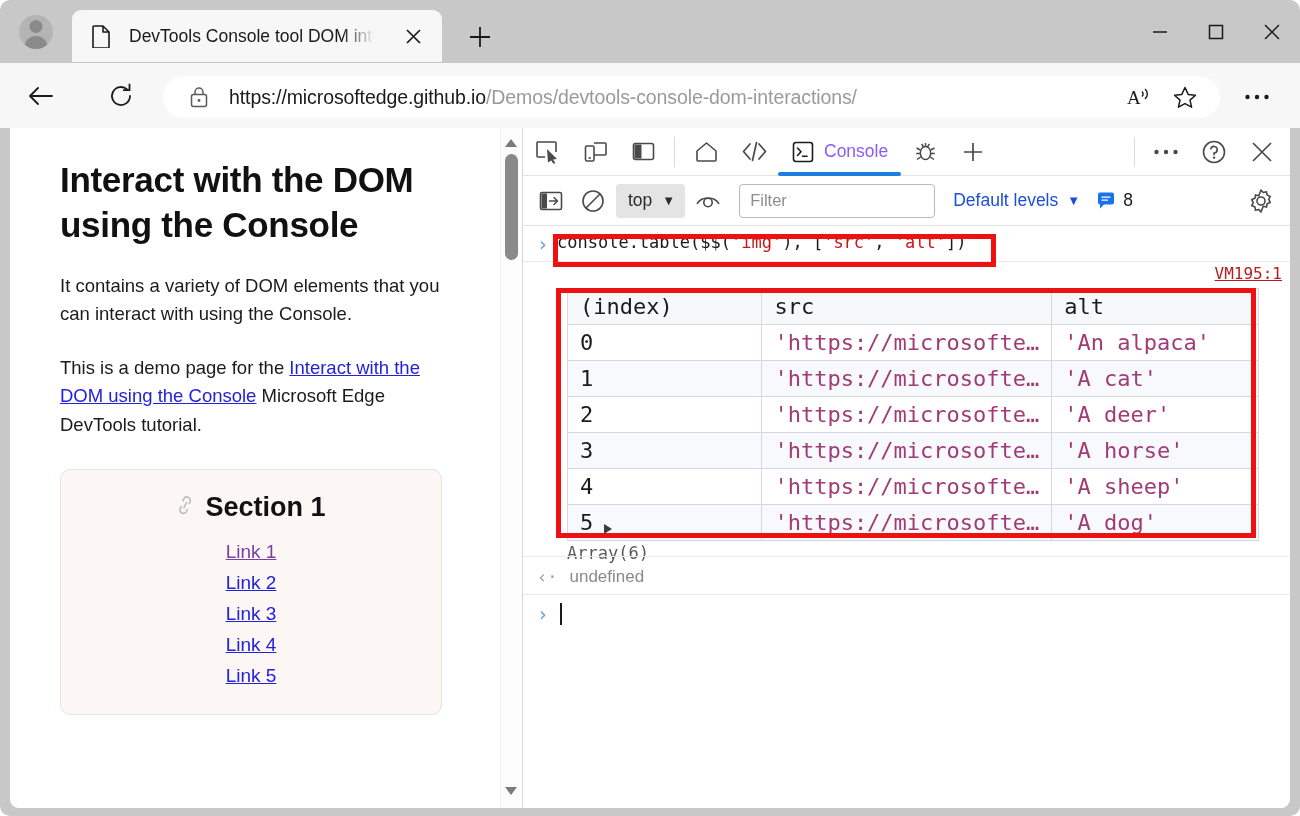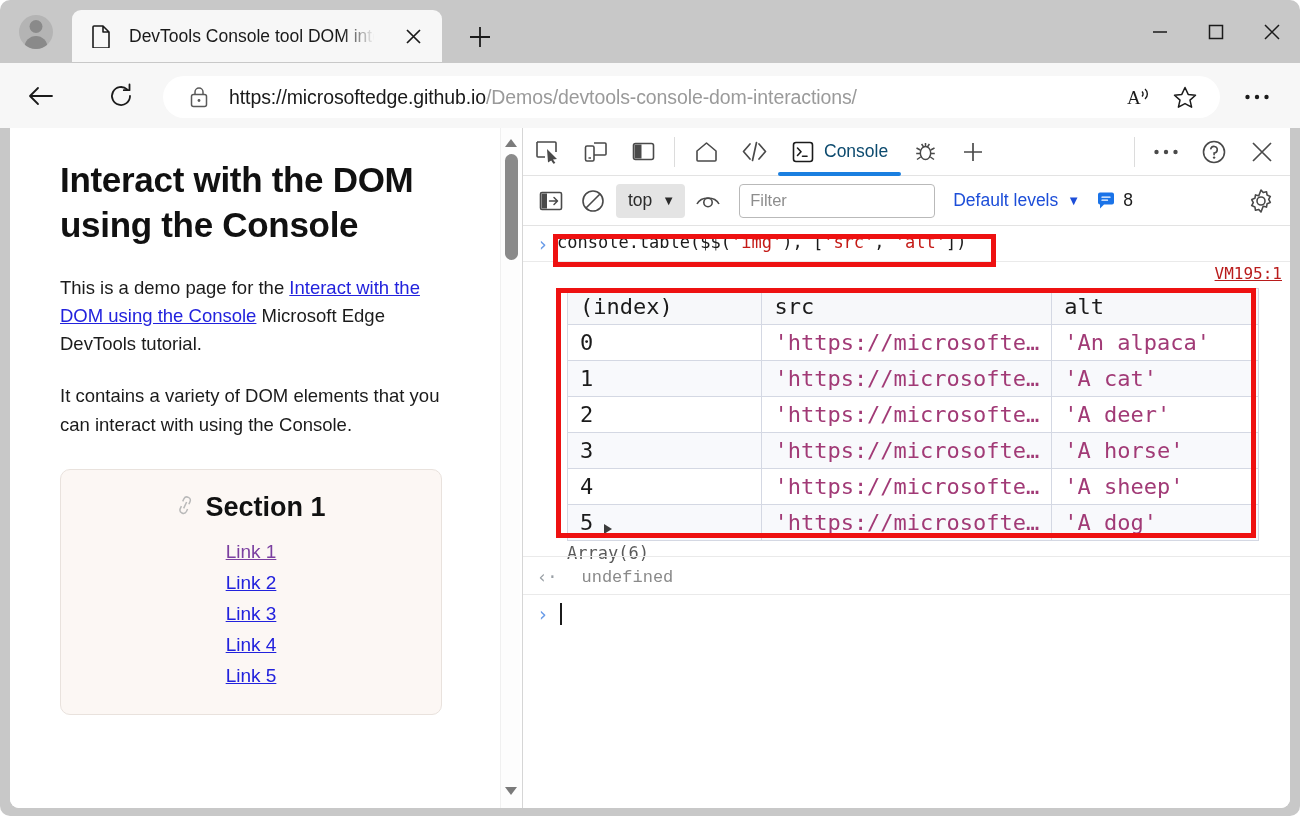--- a/index.html
+++ b/index.html
@@ -132,21 +132,21 @@
     position: absolute; left: 512px; top: 0; width: 768px; height: 680px;
     background: #ffffff; border-left: 1px solid #d6d6d6;
   }
   .dt-tabbar { position: relative; height: 48px; border-bottom: 1px solid #e3e3e3; display: flex; align-items: center; }
   .dt-ic { width: 48px; height: 46px; display: flex; align-items: center; justify-content: center; color: #4a4a4a; }
   .dt-sep { width: 1px; height: 30px; background: #dcdcdc; margin: 0 7px; }
   .dt-tab {
     height: 47px; padding: 0 13px; display: flex; align-items: center; gap: 9px;
     font-size: 17.5px; color: #3a3a3a; position: relative;
   }
-  .dt-tab.active { color: #0c4a6e; }
+  .dt-tab.active { color: #8b5cf6; }
   .dt-tab.active::after {
     content: ""; position: absolute; left: 0; right: 0; bottom: -1px; height: 4px;
     background: #1a7fe0; border-radius: 2px;
   }
   .dt-right { position: absolute; right: 4px; top: 0; height: 47px; display: flex; align-items: center; }
 
   .dt-toolbar { position: relative; height: 50px; border-bottom: 1px solid #e3e3e3; display: flex; align-items: center; padding-left: 7px; }
   .tb-ic { width: 42px; height: 42px; display: flex; align-items: center; justify-content: center; color: #4a4a4a; }
   .ctx-dd {
     height: 34px; padding: 0 10px 0 12px; background: #e4e4e4; border-radius: 4px;
@@ -191,21 +191,21 @@
   table.ctable td.val { color: #a13a76; width: 229px; white-space: nowrap; overflow: hidden; }
   table.ctable tr.odd td { background: #f8f9fc; }
 
   .arr-row { position: absolute; left: 44px; top: 298px; height: 32px; display: flex; align-items: center; gap: 9px;
              font-size: 17px; color: #5a5a5a; font-family: "DejaVu Sans Mono", monospace; flex-direction: column; }
   .tri { width: 0; height: 0; border-left: 8px solid #3c3c3c; border-top: 5.5px solid transparent; border-bottom: 5.5px solid transparent; }
   .divider { position: absolute; left: 0; right: 0; top: 330px; height: 1px; background: #eaeaea; }
 
   .ret-row { position: absolute; left: 14px; top: 334px; display: flex; align-items: center; gap: 12px; height: 34px; }
   .ret-chev { font-size: 17px; color: #9aa0a6; }
-  .ret-val { font-size: 17px; color: #8a8a8a; font-family: Liberation Mono, monospace; margin-left: 12px; }
+  .ret-val { font-size: 17px; color: #8a8a8a; font-family: Liberation Sans, sans-serif; }
   .divider2 { position: absolute; left: 0; right: 0; top: 368px; height: 1px; background: #eaeaea; }
 
   .prompt-row { position: absolute; left: 14px; top: 372px; display: flex; align-items: center; gap: 12px; height: 32px; }
   .caret { width: 2px; height: 22px; background: #1b1b1b; }
 
   
   .anno { position: absolute; border: 5px solid #ee1111; pointer-events: none; }
   .anno-cmd { left: 553px; top: 234px; width: 443px; height: 33px; }
   .anno-table { left: 556px; top: 288px; width: 700px; height: 250px; }
 </style>
@@ -301,23 +301,23 @@
         <circle cx="22.5" cy="4" r="2.2" fill="#1b1b1b"></circle>
     </svg>
   </div>
 
   <div class="content">
 
     <div class="page-pane">
       <div class="page-inner">
         <h1 class="page-h1">Interact with the DOM using the Console</h1>
 
+        <p class="page-p second">It contains a variety of DOM elements that you can interact with using the Console.</p>
+
         <p class="page-p"><span>This is a demo page for the </span><a href="#">Interact with the DOM using the Console</a><span> Microsoft Edge DevTools tutorial.</span></p>
-
-        <p class="page-p second">It contains a variety of DOM elements that you can interact with using the Console.</p>
 
         <div class="section-card">
           <div class="section-head">
             <span class="link-icon">
               <svg width="20" height="20" viewBox="0 0 20 20">
                 <path d="M7.5 12.5 L12.5 7.5" stroke="#b9b9b9" stroke-width="1.5"></path>
                 <path d="M9 5.6 L11 3.6 a3.4 3.4 0 0 1 4.8 4.8 L13.8 10.4" fill="none" stroke="#b9b9b9" stroke-width="1.5"></path>
                 <path d="M11 14.4 L9 16.4 a3.4 3.4 0 0 1 -4.8 -4.8 L6.2 9.6" fill="none" stroke="#b9b9b9" stroke-width="1.5"></path>
               </svg>
             </span>

